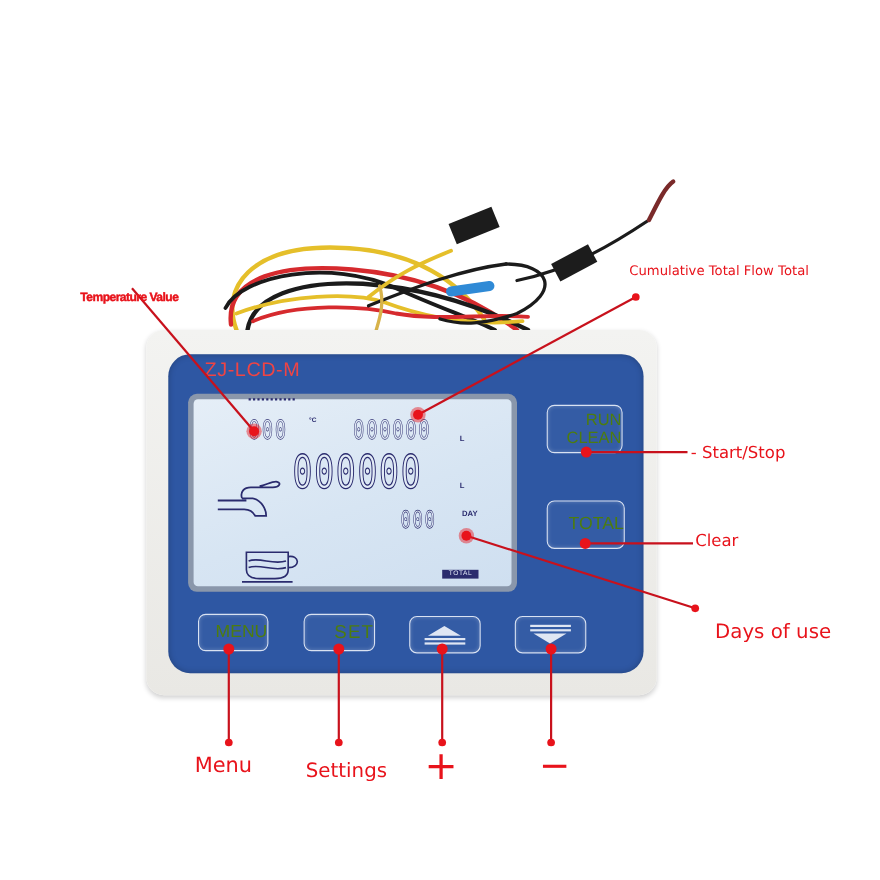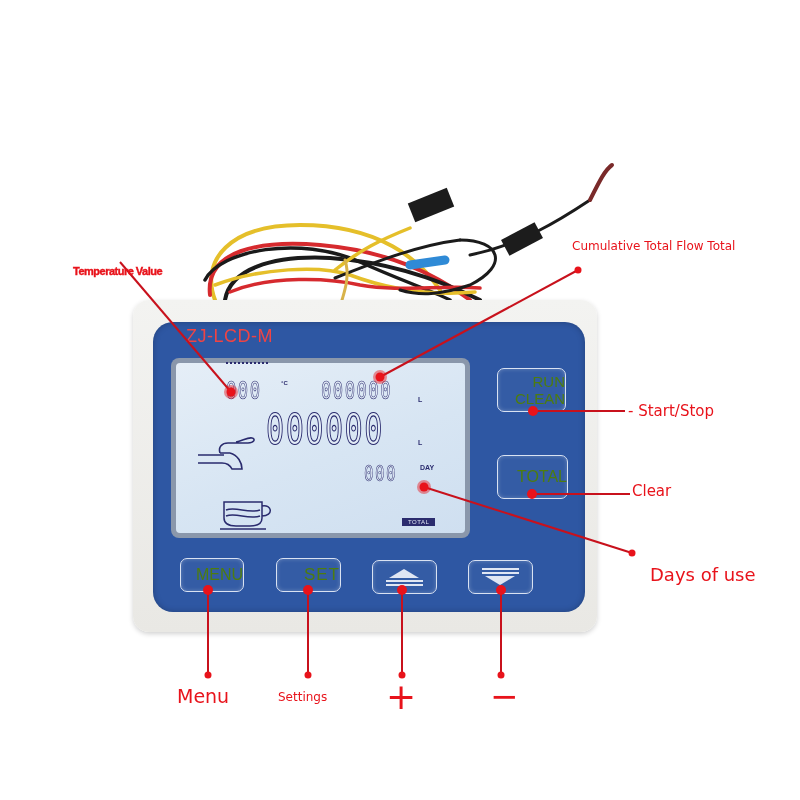--- a/index.html
+++ b/index.html
@@ -26,21 +26,21 @@
   .btn-up { left:372px; top:560px; width:63px; height:32px; }
   .btn-down { left:468px; top:560px; width:63px; height:32px; }
   #annot { position:absolute; left:0; top:0; width:800px; height:800px; pointer-events:none; }
   .lbl { position:absolute; color:#e8131b; font-weight:normal; white-space:nowrap; }
   .lbl-temp { left:73px; top:265px; font-size:11px; font-family:"Liberation Sans", sans-serif; font-weight:900; letter-spacing:-0.5px; -webkit-text-stroke:0.4px #e8131b; }
   .lbl-flow { left:572px; top:239px; font-size:12px; font-family:"DejaVu Sans", sans-serif; font-weight:normal; }
   .lbl-start { left:628px; top:402px; font-size:15px; font-family:"DejaVu Sans", sans-serif; }
   .lbl-clear { left:632px; top:482px; font-size:15px; font-family:"DejaVu Sans", sans-serif; }
   .lbl-days { left:610px; top:564px; font-size:18px; font-family:"DejaVu Sans", sans-serif;margin-left:40px; }
   .lbl-menu { left:177px; top:685px; font-size:19px; font-family:"DejaVu Sans", sans-serif; }
-  .lbl-settings { left:278px; top:690px; font-size:12px; font-family:"DejaVu Sans", sans-serif; }
+  .lbl-settings { left:278px; top:690px; font-size:18px; font-family:"DejaVu Sans", sans-serif; }
   .lbl-plus { left:386px; top:676px; font-size:36px; font-weight:normal; font-family:"DejaVu Sans", sans-serif; }
   .lbl-minus { left:490px; top:676px; font-size:34px; font-family:"DejaVu Sans", sans-serif; }
 </style>
 </head>
 <body>
 
 <svg id="wires" viewBox="0 0 800 800">
   <g fill="none" stroke-linecap="round">
     <path d="M215 300 C200 260,230 225,300 225 C380 225,420 260,440 290" stroke="#e5bf2a" stroke-width="4"></path>
     <path d="M210 295 C205 250,260 240,320 245 C380 250,430 270,470 300" stroke="#d62a2e" stroke-width="4"></path>

